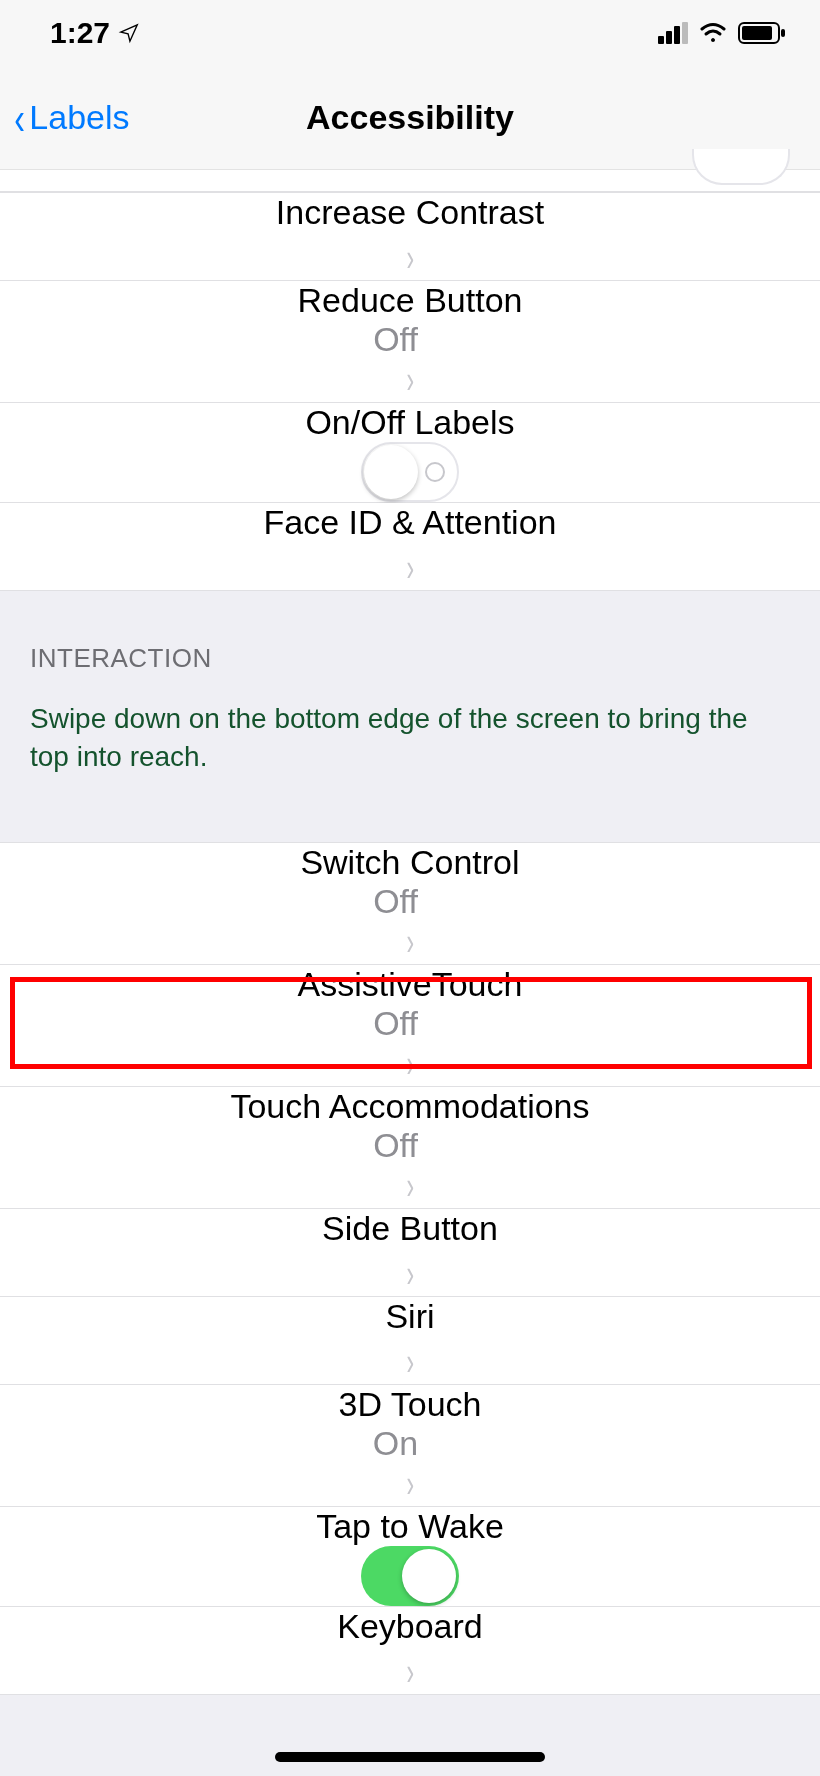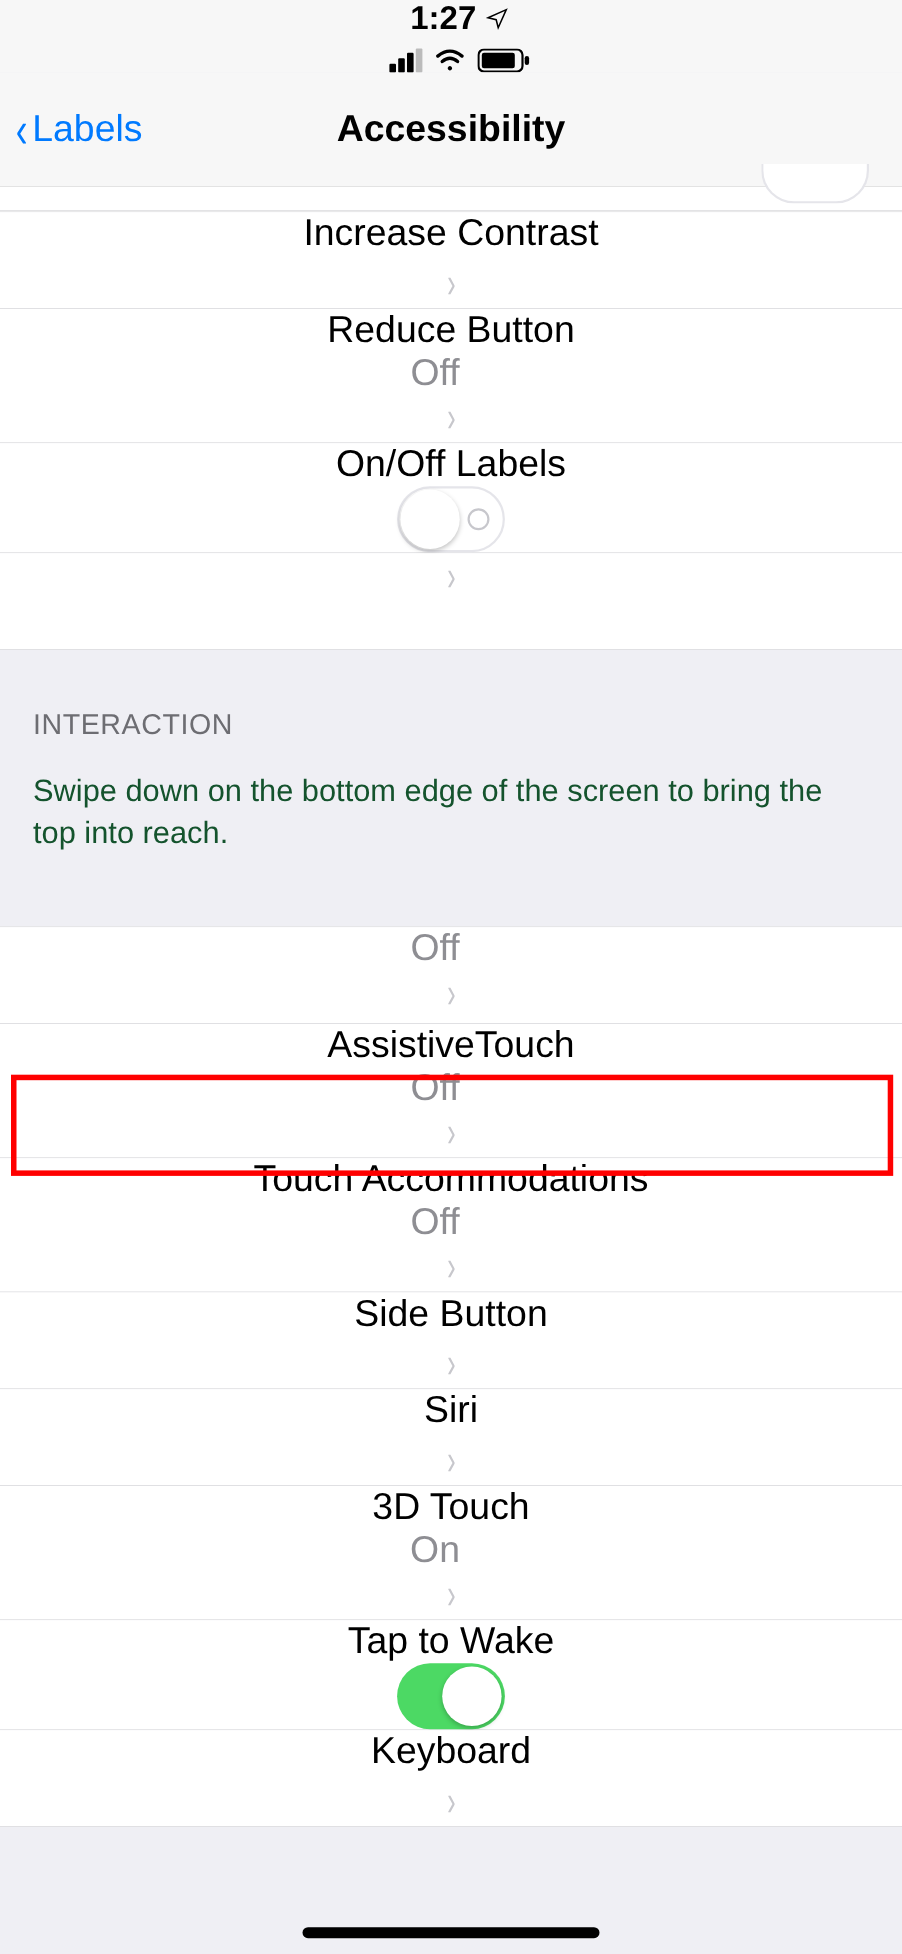--- a/index.html
+++ b/index.html
@@ -16,21 +16,20 @@
       overflow: hidden;
       position: relative;
     }
     .status-bar {
       height: 66px;
       display: flex;
       justify-content: space-between;
       align-items: center;
       padding: 0 34px 0 50px;
       background: #f7f7f7;
-      flex-direction: column;
     }
     .status-left {
       display: flex;
       align-items: center;
       gap: 8px;
       font-size: 30px;
       font-weight: 600;
     }
     .status-right {
       display: flex;
@@ -278,31 +277,33 @@
       <span class="chevron">›</span>
     </div>
     <div class="row">
       <span class="row-label">On/Off Labels</span>
       <div class="toggle off">
         <div class="toggle-off-indicator"></div>
         <div class="toggle-knob"></div>
       </div>
     </div>
     <div class="row">
+      <span class="row-label">Face ID &amp; Attention</span>
       <span class="chevron">›</span>
     </div>
   </div>
 
   <div class="section-header">INTERACTION</div>
   <div class="section-footer">Swipe down on the bottom edge of the screen to bring the top into reach.</div>
 
   <div class="spacer"></div>
 
   <div class="section-group">
     <div class="row no-top-border">
+      <span class="row-label">Switch Control</span>
       <span class="row-value">Off</span>
       <span class="chevron">›</span>
     </div>
     <div class="row" id="assistive-touch-row">
       <span class="row-label">AssistiveTouch</span>
       <span class="row-value">Off</span>
       <span class="chevron">›</span>
     </div>
     <div class="row">
       <span class="row-label">Touch Accommodations</span>

